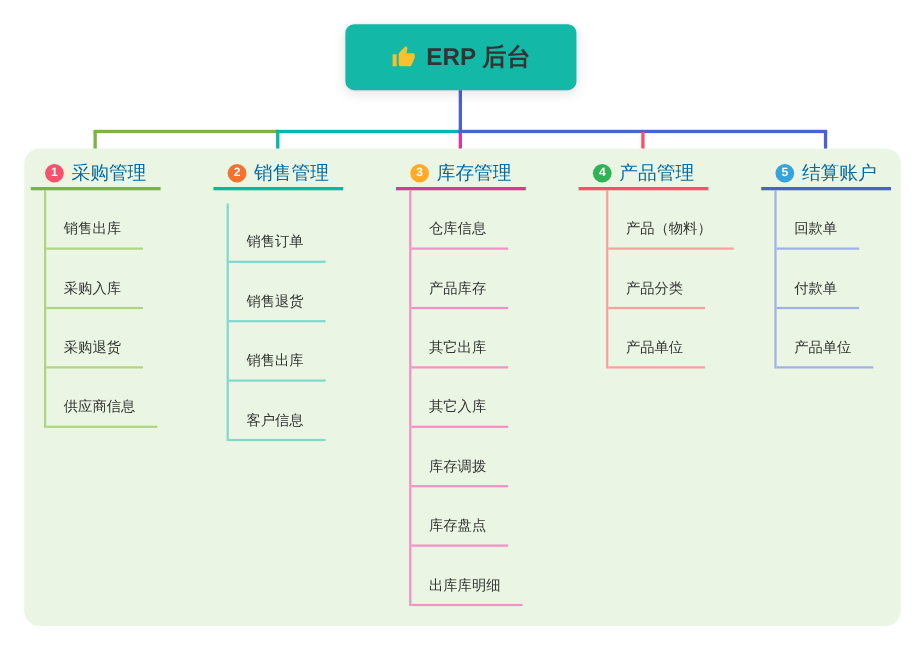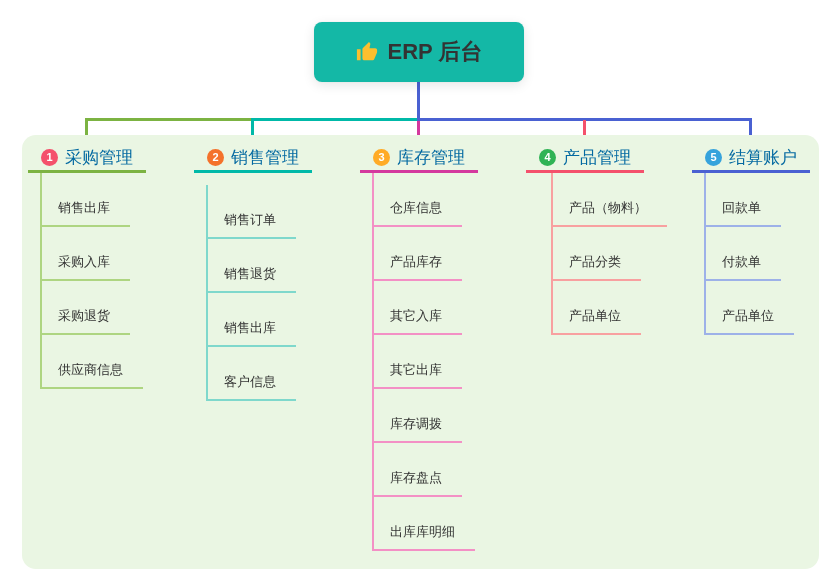--- a/index.html
+++ b/index.html
@@ -103,22 +103,22 @@
   </div>
 
   <div class="column" style="left: 360px;">
     <div class="col-header" style="border-bottom-color: rgb(212, 57, 158);">
       <span class="badge" style="background: rgb(255, 171, 38);">3</span>
       <span class="col-label">库存管理</span>
     </div>
     <div class="branch" style="border-left-color: rgb(243, 144, 197);">
           <div class="leaf" style="border-bottom-color: rgb(243, 144, 197);">仓库信息</div>
           <div class="leaf" style="border-bottom-color: rgb(243, 144, 197);">产品库存</div>
+          <div class="leaf" style="border-bottom-color: rgb(243, 144, 197);">其它出库</div>
           <div class="leaf" style="border-bottom-color: rgb(243, 144, 197);">其它入库</div>
-          <div class="leaf" style="border-bottom-color: rgb(243, 144, 197);">其它出库</div>
           <div class="leaf" style="border-bottom-color: rgb(243, 144, 197);">库存调拨</div>
           <div class="leaf" style="border-bottom-color: rgb(243, 144, 197);">库存盘点</div>
           <div class="leaf" style="border-bottom-color: rgb(243, 144, 197);">出库库明细</div>
         </div>
   </div>
 
   <div class="column" style="left: 526px;">
     <div class="col-header" style="border-bottom-color: rgb(244, 81, 108);">
       <span class="badge" style="background: rgb(48, 179, 85);">4</span>
       <span class="col-label">产品管理</span>

